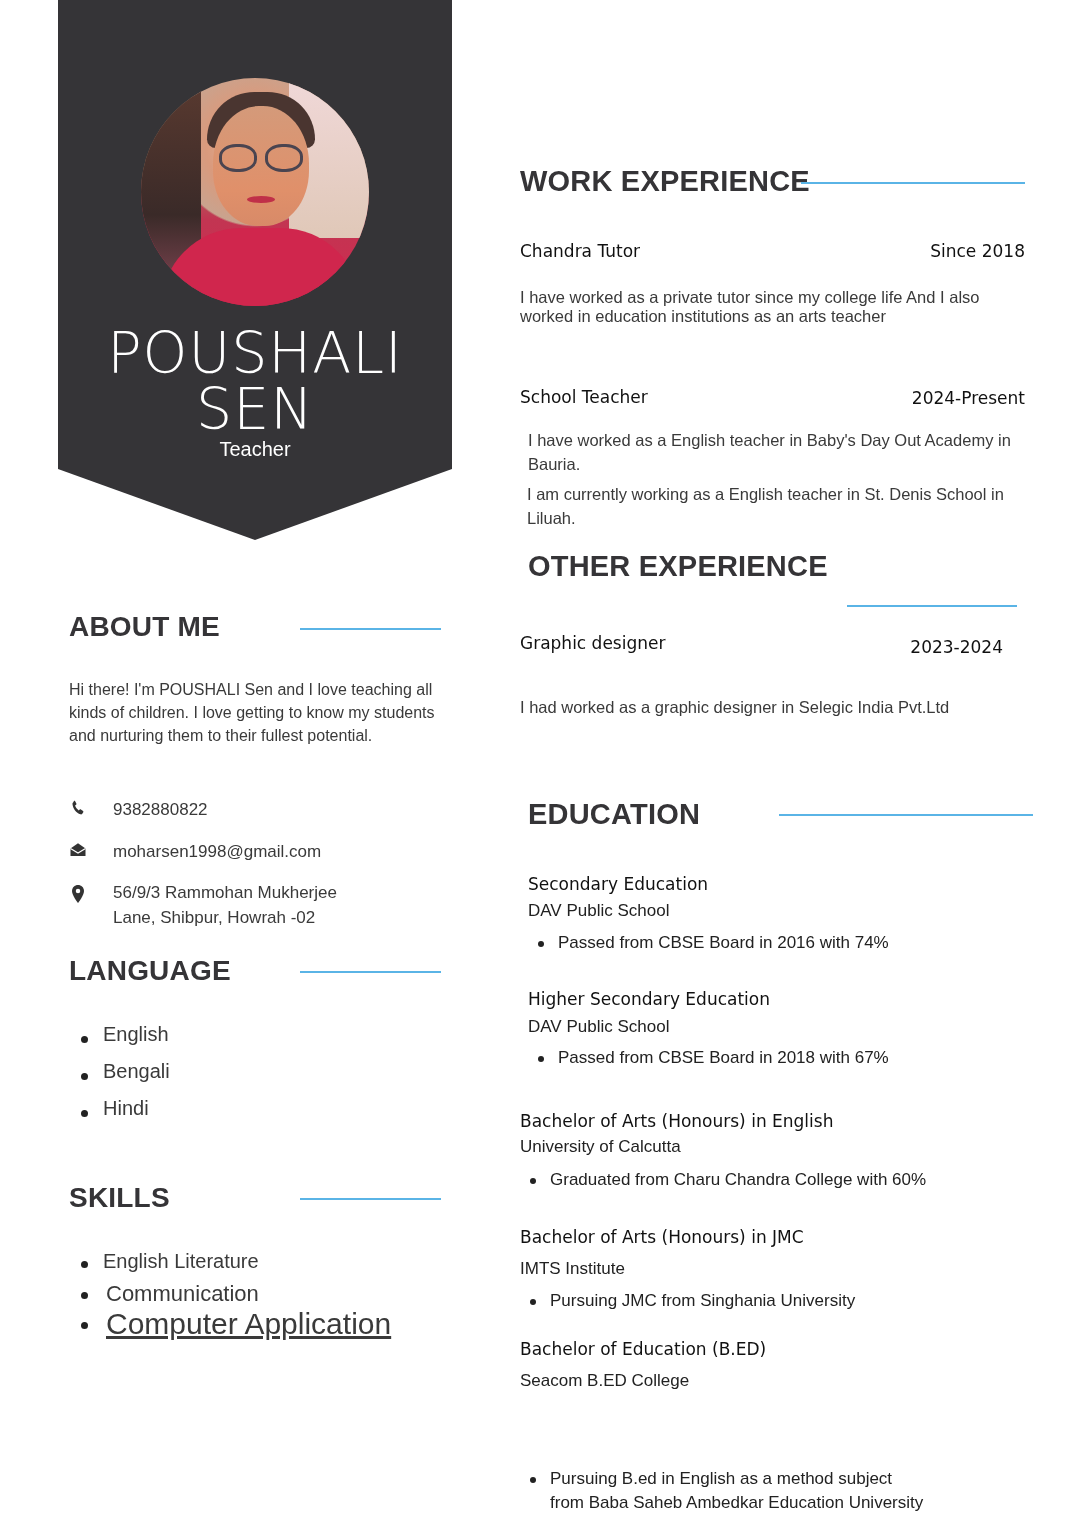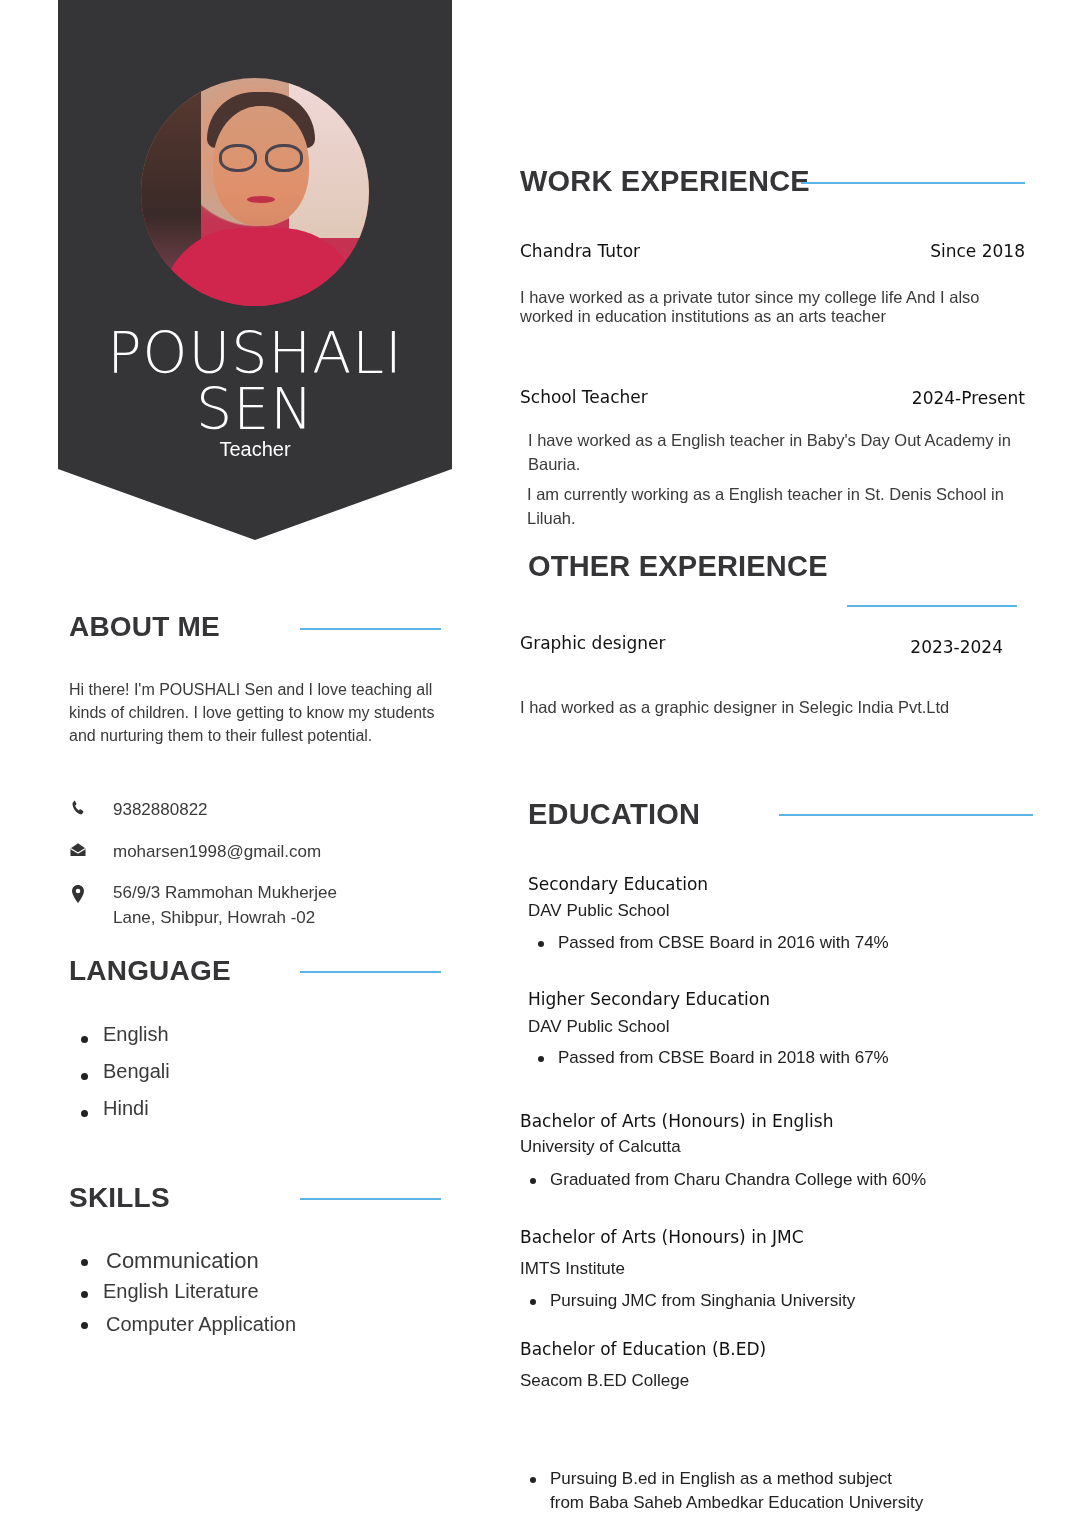--- a/index.html
+++ b/index.html
@@ -113,23 +113,23 @@
 <div class="rule" style="left:300px; top:971px; width:141px;"></div>
 <ul class="bullets" style="left:69px; top:1020px;">
   <li style="height:37px; line-height:28px;">English</li>
   <li style="height:37px; line-height:28px;">Bengali</li>
   <li style="height:37px; line-height:28px;">Hindi</li>
 </ul>
 
 <div class="sec-head" style="left:69px; top:1182px;">SKILLS</div>
 <div class="rule" style="left:300px; top:1198px; width:141px;"></div>
 <ul class="bullets" style="left:69px; top:1247px;">
+  <li style="height:33px; line-height:28px; font-size:20px;">English Literature</li>
   <li style="height:30px; line-height:28px; font-size:22px; padding-left:37px;">Communication</li>
-  <li style="height:33px; line-height:28px; font-size:20px;">English Literature</li>
-  <li style="height:30px; line-height:28px; font-size:20px; padding-left:37px;">Computer Application</li>
+  <li style="height:30px; line-height:28px; font-size:30px; padding-left:37px;text-decoration:underline;">Computer Application</li>
 </ul>
 
 <div class="sec-head" style="left:520px; top:165px; font-size:29px;">WORK EXPERIENCE</div>
 <div class="rule" style="left:801px; top:182px; width:224px;"></div>
 
 <div class="job-role" style="left:520px; top:241px;">Chandra Tutor</div>
 <div class="job-date" style="left:825px; top:241px; width:200px;">Since 2018</div>
 <div class="body-text" style="left:520px; top:288px; width:510px; font-size:16.5px; line-height:19px;">I have worked as a private tutor since my college life And I also worked in education institutions as an arts teacher</div>
 
 <div class="job-role" style="left:520px; top:387px;">School Teacher</div>

